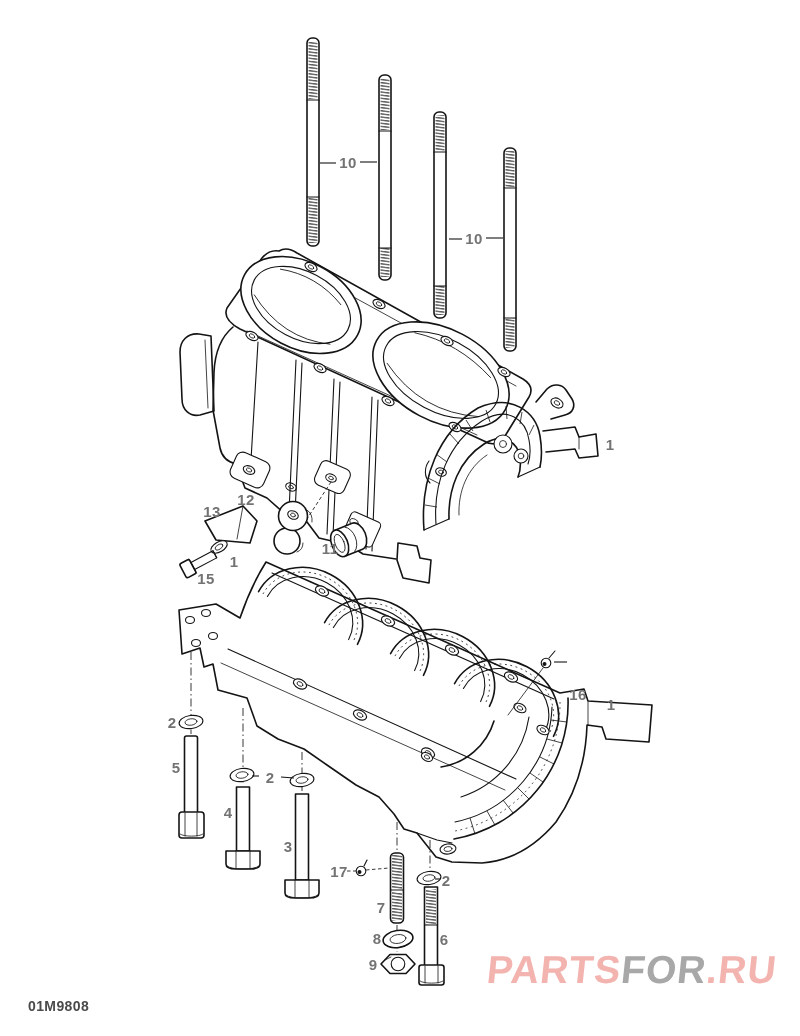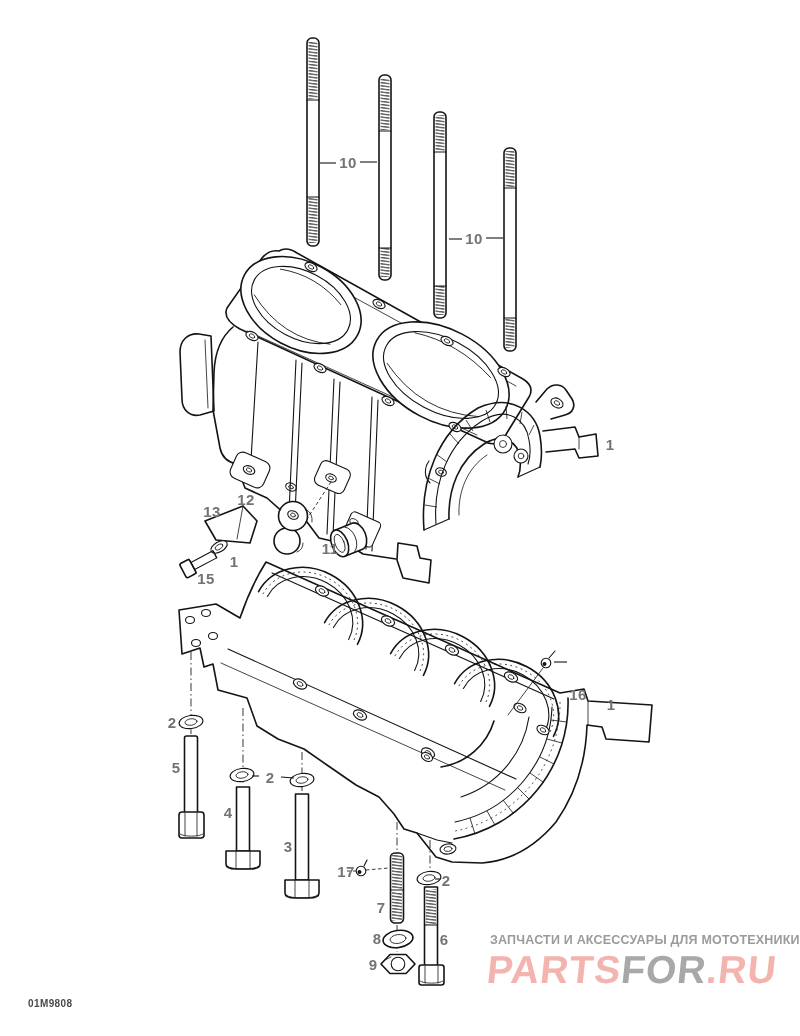--- a/index.html
+++ b/index.html
@@ -17,21 +17,21 @@
   .hch{stroke:#141414;stroke-width:0.8;}
   .dotarc{stroke:#141414;fill:none;stroke-width:0.8;stroke-dasharray:1.8 3.6;}
   
   .co{position:absolute;transform:translate(-50%,-50%);font-weight:bold;font-size:15px;
       color:#737373;white-space:nowrap;letter-spacing:0.3px;}
   
   .badge{position:absolute;left:88px;top:101px;width:66px;height:44px;border:2.5px solid #0a0a0a;
          border-radius:3px;display:flex;align-items:center;justify-content:center;
          font-size:29px;font-weight:bold;color:#0a0a0a;background:#fff;}
   
-  .docnum{position:absolute;left:28px;top:998px;font-size:10px;font-weight:bold;color:#4a4a4a;
+  .docnum{position:absolute;left:28px;top:998px;font-size:14px;font-weight:bold;color:#4a4a4a;
           letter-spacing:0.4px;}
   
   .wm-tag{position:absolute;left:490px;top:933px;width:300px;font-size:12.5px;font-weight:bold;
           color:#9b9b9b;letter-spacing:0.2px;white-space:nowrap;}
   .wm-brand{position:absolute;left:487px;top:948px;font-size:39px;font-weight:bold;
             letter-spacing:1px;transform:skewX(-6deg);white-space:nowrap;}
   .wm-p{color:#f3b4b0;} .wm-g{color:#a8a8a8;}
 </style>
 </head>
 <body>
@@ -445,27 +445,26 @@
   <div class="co" style="left:246px;top:499px;">12</div>
   <div class="co" style="left:330px;top:524px;margin-top:24px;">11</div>
   <div class="co" style="left:234px;top:561px;">1</div>
   <div class="co" style="left:206px;top:578px;text-align:right;">15</div>
   <div class="co" style="left:578px;top:662px;margin-top:32px;">16</div>
   <div class="co" style="left:172px;top:722px;">2</div>
   <div class="co" style="left:176px;top:767px;">5</div>
   <div class="co" style="left:270px;top:777px;">2</div>
   <div class="co" style="left:228px;top:812px;">4</div>
   <div class="co" style="left:288px;top:846px;">3</div>
-  <div class="co" style="left:346px;top:871px;text-align:right;">17</div>
+  <div class="co" style="left:339px;top:871px;text-align:right;">17</div>
   <div class="co" style="left:446px;top:880px;">2</div>
   <div class="co" style="left:381px;top:907px;">7</div>
   <div class="co" style="left:377px;top:938px;">8</div>
   <div class="co" style="left:444px;top:939px;">6</div>
   <div class="co" style="left:373px;top:964px;">9</div>
 
   <div class="docnum">01M9808</div>
 
-  <div class="wm-tag">ЗАПЧАСТИ И АКСЕССУАРЫ ДЛЯ МОТОТЕХНИКИ</div>
   <div class="wm-brand">
     <span class="wm-p">PARTS</span><span class="wm-g">FOR</span><span class="wm-p">.RU</span>
   </div>
 
 </div>
 
 </body></html>

